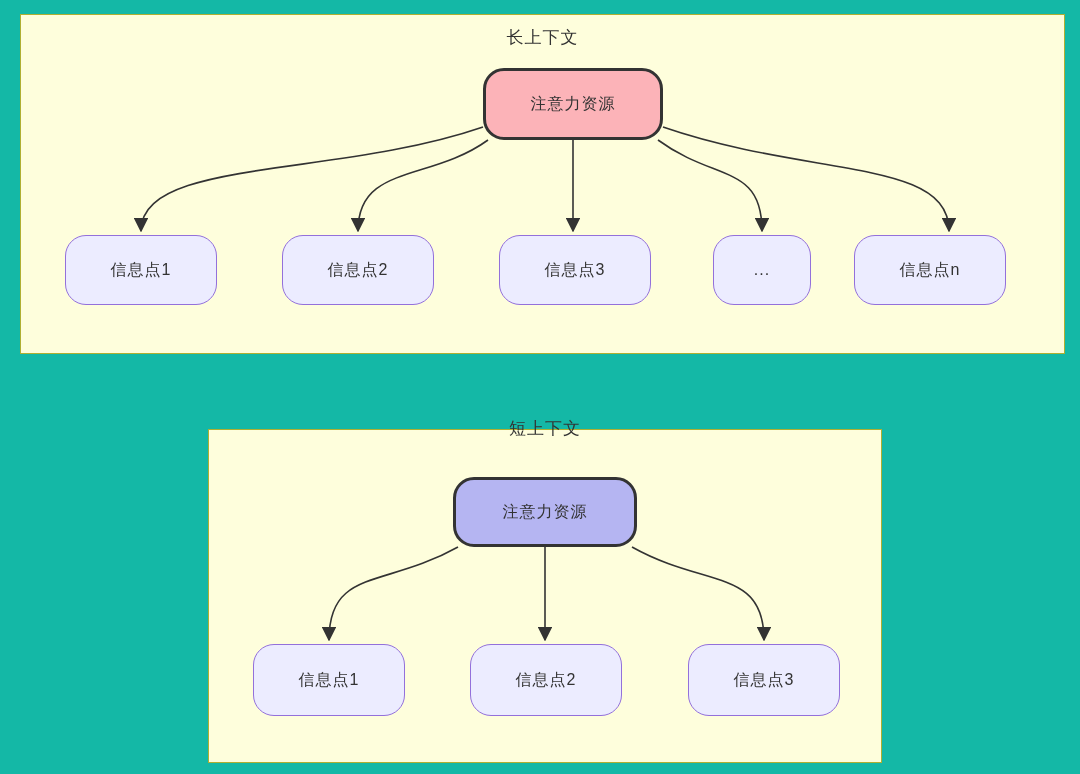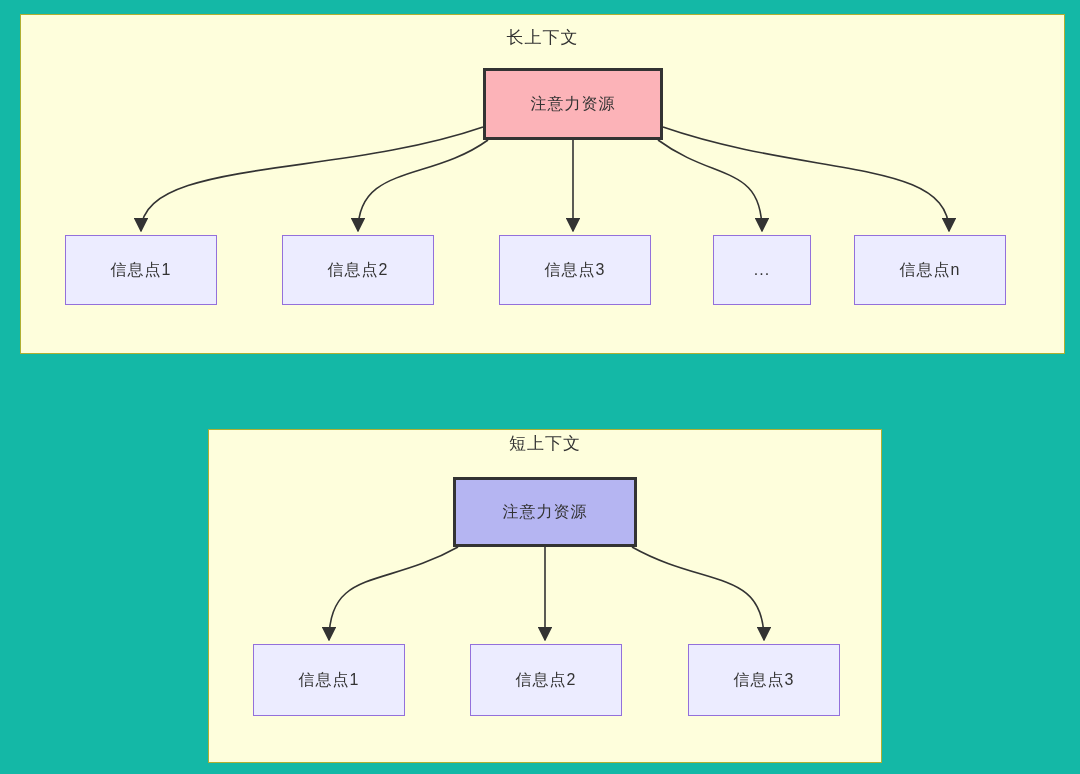--- a/index.html
+++ b/index.html
@@ -32,20 +32,21 @@
   }
   .node{
     position:absolute;
     box-sizing:border-box;
     display:flex;
     align-items:center;
     justify-content:center;
     font-size:16px;
     color:var(--ink);
     letter-spacing:1px;
+    border-radius:21px;
   }
   .root-node{
     background:var(--long-root-fill);
     border:3px solid var(--root-border);
   }
   .root-node.short{
     background:var(--short-root-fill);
   }
   .info-node{
     background:var(--info-fill);
@@ -83,21 +84,21 @@
     <div class="node info-node" style="left:713px;top:235px;width:98px;height:70px;">
       <span>...</span>
     </div>
     <div class="node info-node" style="left:854px;top:235px;width:152px;height:70px;">
       <span>信息点n</span>
     </div>
   </div>
 
   <div>
     <div class="group-rect" style="left:208px;top:429px;width:674px;height:334px;"></div>
-    <div class="group-title" style="left:208px;top:419px;width:674px;margin-top:15px;">短上下文</div>
+    <div class="group-title" style="left:208px;top:419px;width:674px;">短上下文</div>
 
     <div class="node root-node short" style="left:453px;top:477px;width:184px;height:70px;">
       <span>注意力资源</span>
     </div>
 
     <div class="node info-node" style="left:253px;top:644px;width:152px;height:72px;">
       <span>信息点1</span>
     </div>
     <div class="node info-node" style="left:470px;top:644px;width:152px;height:72px;">
       <span>信息点2</span>

